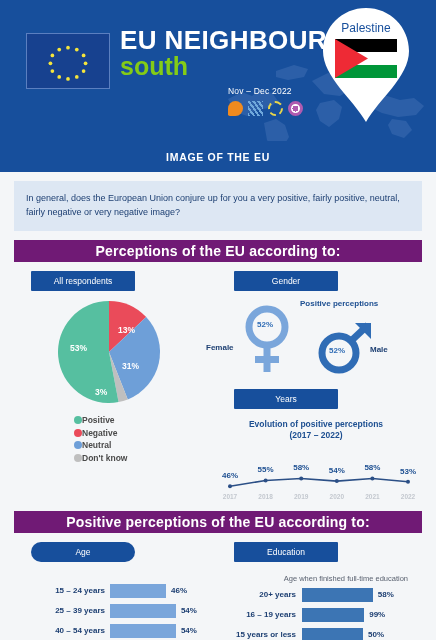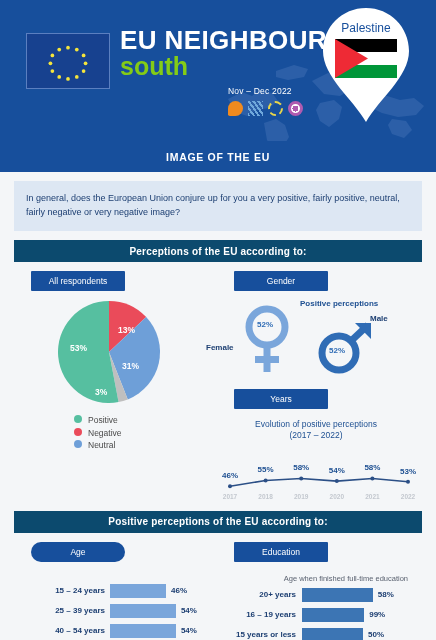--- a/index.html
+++ b/index.html
@@ -68,70 +68,70 @@
   
   .question-wrap { padding: 9px 14px 0 14px; background: #f4f6f8; }
   .question {
     background: #dde7f3; color: #1d3f72;
     font-size: 9px; line-height: 1.5;
     padding: 11px 12px 12px 12px;
   }
 
   
   .grey-bar {
-    margin: 9px 14px 0 14px; height: 22px; background: #0c4a6e;
+    margin: 9px 14px 0 14px; height: 22px; background: #701a75;
     display: flex; align-items: center; justify-content: center;
-    color: #ffffff; font-size: 10px; font-weight: bold; letter-spacing: .2px;
+    color: #ffffff; font-size: 14px; font-weight: bold; letter-spacing: .2px;
   }
 
   
   .panel { margin: 0 14px; background: #f4f6f8; position: relative; }
   .two-col { display: flex; }
   .col-left { width: 196px; position: relative; }
   .col-right { flex: 1; position: relative; }
 
   .tag {
     background: #174f9c; color: #ffffff;
     font-size: 8.5px; text-align: center;
-    padding: 5px 0; width: 94px;
+    padding: 5px 0; width: 104px;
     border-radius: 1px;
   }
   .tag-allresp { margin: 9px 0 0 17px; }
   .tag-gender { margin: 9px 0 0 24px; }
   .tag-years { margin: 10px 0 0 24px; }
 
   
   .pie-wrap { position: relative; width: 106px; height: 106px; margin: 8px 0 0 42px; }
   .pie-label {
     position: absolute; color: #ffffff; font-size: 8.5px; font-weight: bold;
     pointer-events: none;
   }
   .legend { margin: 10px 0 0 60px; }
-  .legend-row { display: flex; gap: 6px; margin-bottom: 2.5px; }
+  .legend-row { display: flex; align-items: center; margin-bottom: 2.5px; font-weight: bold; }
   .legend-dot { width: 8px; height: 8px; border-radius: 50%; }
   .legend-text { font-size: 8.5px; color: #4a4a4a; }
 
   
   .gender-area { position: relative; height: 86px; margin-top: 2px; }
   .pos-perc-title {
     position: absolute; left: 90px; top: 6px;
     color: #1d4f91; font-size: 8px; font-weight: bold;
   }
   .fem-svg { position: absolute; left: 28px; top: 10px; }
   .male-svg { position: absolute; left: 104px; top: 28px; }
   .gender-pct {
     position: absolute; color: #2f6cb5; font-size: 8px; font-weight: bold;
   }
   .gender-name {
     position: absolute; color: #1d3f72; font-size: 8px; font-weight: bold;
   }
 
   
   .evo-title {
-    text-align: center; color: #1d4f91; font-size: 8.5px; font-weight: normal;
+    text-align: center; color: #1d4f91; font-size: 8.5px; font-weight: bold;
     line-height: 1.35; margin: 10px 0 0 0;
   }
   .evo-chart { position: relative; height: 56px; margin-top: 4px; }
   .evo-pt-label {
     position: absolute; color: #1d4f91; font-size: 8px; font-weight: bold;
     transform: translateX(-50%);
   }
   .evo-year {
     position: absolute; color: #c3c8cf; font-size: 6.5px; font-weight: bold;
     transform: translateX(-50%);
@@ -263,20 +263,24 @@
             <span class="legend-text">Positive</span>
           </div>
           <div class="legend-row">
             <span class="legend-dot" style="background:#ea4b5a"></span>
             <span class="legend-text">Negative</span>
           </div>
           <div class="legend-row">
             <span class="legend-dot" style="background:#6e9fd8"></span>
             <span class="legend-text">Neutral</span>
           </div>
+          <div class="legend-row">
+            <span class="legend-dot" style="background:#bfbfbf"></span>
+            <span class="legend-text">Don't know</span>
+          </div>
         </div>
       </div>
 
       <div class="col-right">
         <div class="tag tag-gender">Gender</div>
 
         <div class="gender-area">
           <div class="pos-perc-title">Positive perceptions</div>
 
           <svg class="fem-svg" width="58" height="72" viewBox="0 0 58 72">
@@ -286,21 +290,21 @@
           </svg>
           <div class="gender-pct" style="left:47px; top:27px;">52%</div>
           <div class="gender-name" style="left:-4px; top:50px;">Female</div>
 
           <svg class="male-svg" width="62" height="56" viewBox="0 0 62 56">
             <circle cx="25" cy="32" r="17" fill="none" stroke="#2f6cb5" stroke-width="7"></circle>
             <line x1="37" y1="20" x2="54" y2="4" stroke="#2f6cb5" stroke-width="7"></line>
             <path d="M41 2 L57 2 L57 18 z" fill="#2f6cb5"></path>
           </svg>
           <div class="gender-pct" style="left:119px; top:53px;">52%</div>
-          <div class="gender-name" style="left:160px; top:21px;">Male</div>
+          <div class="gender-name" style="left:160px; top:52px;">Male</div>
         </div>
 
         <div class="tag tag-years">Years</div>
 
         <div class="evo-title">
           <span>Evolution of positive perceptions</span><br>
           <span>(2017 – 2022)</span>
         </div>
 
         <div class="evo-chart">

